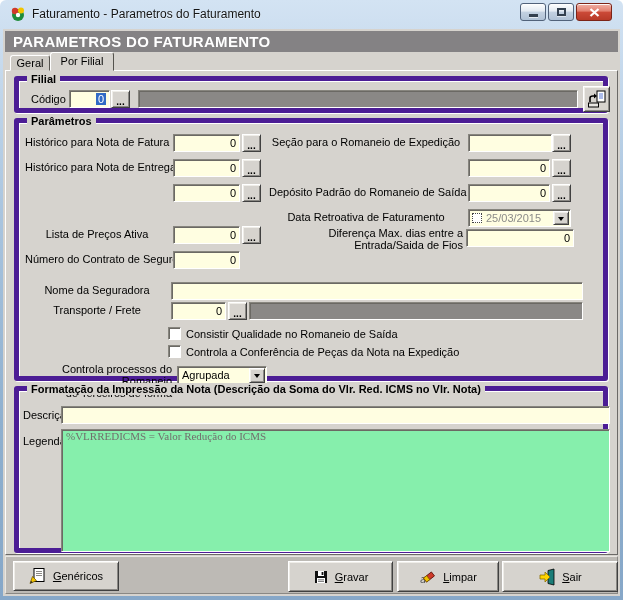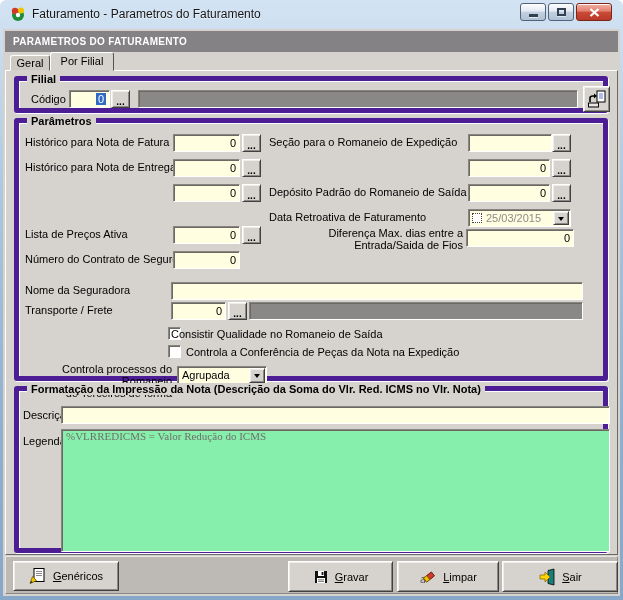--- a/index.html
+++ b/index.html
@@ -20,35 +20,35 @@
           background:linear-gradient(#fdfefe,#e3eaf2 45%,#c3d1e1 50%,#b0c2d6);
           display:flex; align-items:center; justify-content:center;
           box-shadow:inset 0 1px 0 rgba(255,255,255,.9); }
   .wbtn.close { width:36px; background:linear-gradient(#f0b0a5,#e2806f 45%,#cc4a38 50%,#b83a28);
                 border-color:#7c2417; }
   .g-min { width:9px; height:3px; background:#33404f; margin-top:6px; box-shadow:0 1px 0 rgba(255,255,255,.6); }
   .g-max { width:9px; height:8px; border:2px solid #33404f; background:transparent; box-shadow:0 1px 0 rgba(255,255,255,.5); }
   
   .client { position:absolute; left:3px; top:29px; width:617px; height:567px; background:#d6d3ce; }
   .header { position:absolute; left:2px; top:2px; width:613px; height:21px; background:#848284;
-            color:#fff; font-weight:bold; font-size:10px; line-height:21px; padding-left:8px; letter-spacing:.3px; }
+            color:#fff; font-weight:bold; font-size:15px; line-height:21px; padding-left:8px; letter-spacing:.3px; }
   
   .tab { position:absolute; background:#d6d3ce; text-align:center;
          border:1px solid; border-color:#fff #55534e #d6d3ce #fff; border-radius:3px 3px 0 0; }
   .tab.inactive { left:7px; top:26px; width:40px; height:16px; line-height:15px; background:#cdcac4; z-index:2; }
   .tab.active { left:47px; top:23px; width:64px; height:19px; line-height:17px; z-index:4; }
   .tabpage { position:absolute; left:2px; top:41px; width:613px; height:485px;
              border:1px solid; border-color:#fff #6b6966 #6b6966 #fff; background:#d6d3ce; z-index:1; }
   
   .group { position:absolute; border:5px solid #4c1d95; border-radius:3px; z-index:2;
            box-shadow:inset 1px 1px 0 #fff, 1px 1px 0 #fff; }
   .legend { position:absolute; top:-8px; left:8px; background:#d6d3ce; padding:0 4px;
             font-weight:bold; white-space:nowrap; }
   .lbl { position:absolute; white-space:nowrap; }
-  .lblr { position:absolute; text-align:left; white-space:nowrap; }
+  .lblr { position:absolute; text-align:center; white-space:nowrap; }
   .lbl2 { position:absolute; text-align:right; line-height:12px; }
   
   .edit { position:absolute; background:#fffee1; border:1px solid; height:18px;
           border-color:#87857e #fff #fff #87857e; box-shadow:inset 1px 1px 0 #6b6964;
           font-family:"Liberation Sans", sans-serif; font-size:11px; padding:0 3px; color:#000; }
   .edit.num { text-align:right; }
   .graybox { position:absolute; background:#8a8886; border:1px solid; height:18px;
              border-color:#87857e #fff #fff #87857e; box-shadow:inset 1px 1px 0 #6b6964; }
   .btn { background:#d6d3ce; border:1px solid; border-color:#fff #404040 #404040 #fff;
          box-shadow:inset 1px 1px 0 #efede8, inset -1px -1px 0 #8a8884;
@@ -185,21 +185,21 @@
 
       <span class="lblr" style="left:6px; top:161px; width:144px;">Nome da Seguradora</span>
       <input class="edit" style="left: 152px; top: 159px; width: 412px;" value="">
 
       <span class="lblr" style="left:6px; top:181px; width:144px;">Transporte / Frete</span>
       <input class="edit num" style="left: 152px; top: 179px; width: 55px;" value="0">
       <button class="btn browse" style="left:209px; top:179px;">...</button>
       <div class="graybox" style="left:230px; top:179px; width:334px;"></div>
 
       <span class="checkbox" style="left:149px; top:204px;"></span>
-      <span class="lbl" style="left:152px; top:205px;text-align:center;">Consistir Qualidade no  Romaneio de Saída</span>
+      <span class="lbl" style="left:167px; top:205px;text-align:center;">Consistir Qualidade no  Romaneio de Saída</span>
 
       <span class="checkbox" style="left:149px; top:222px;"></span>
       <span class="lbl" style="left:167px; top:223px;">Controla a Conferência de Peças da Nota na Expedição</span>
 
       <span class="lbl2" style="left:6px; top:240px; width:147px;">
         <span>Controla processos do Romaneio</span><br>
         <span>de Terceiros de forma</span>
       </span>
       <div class="combo" style="left:158px; top:243px; width:90px;">
         <span class="combotext">Agrupada</span>

